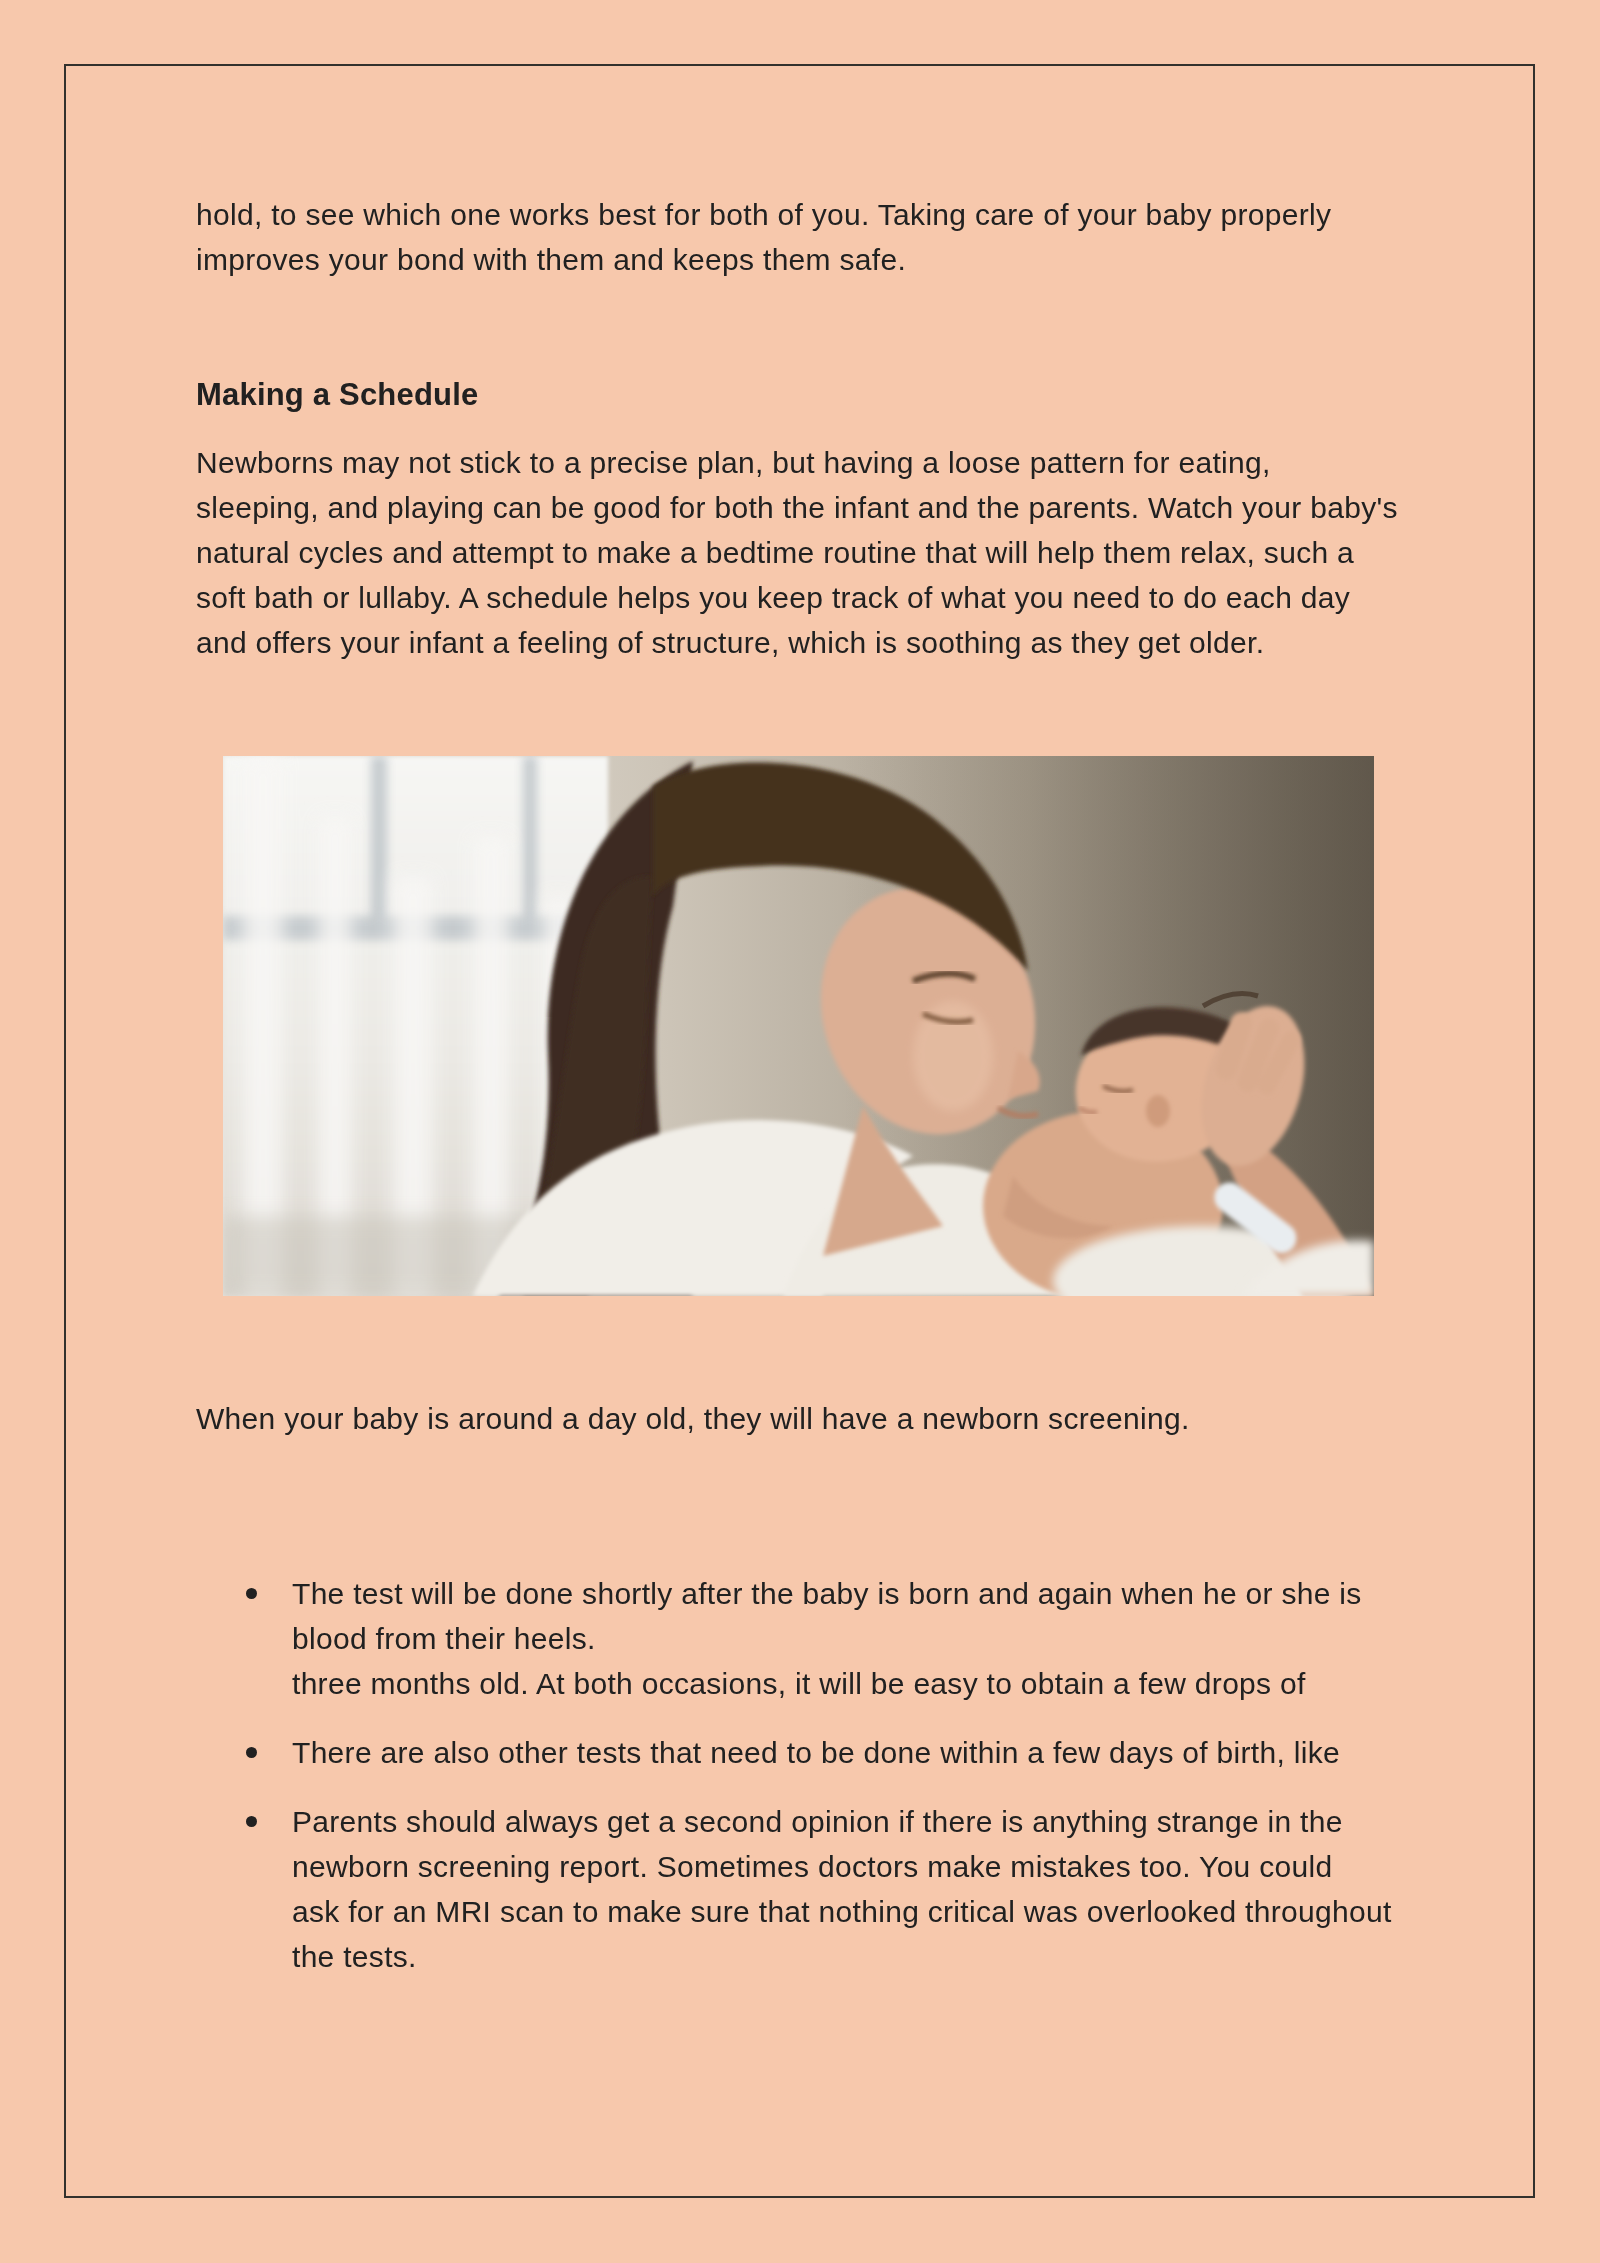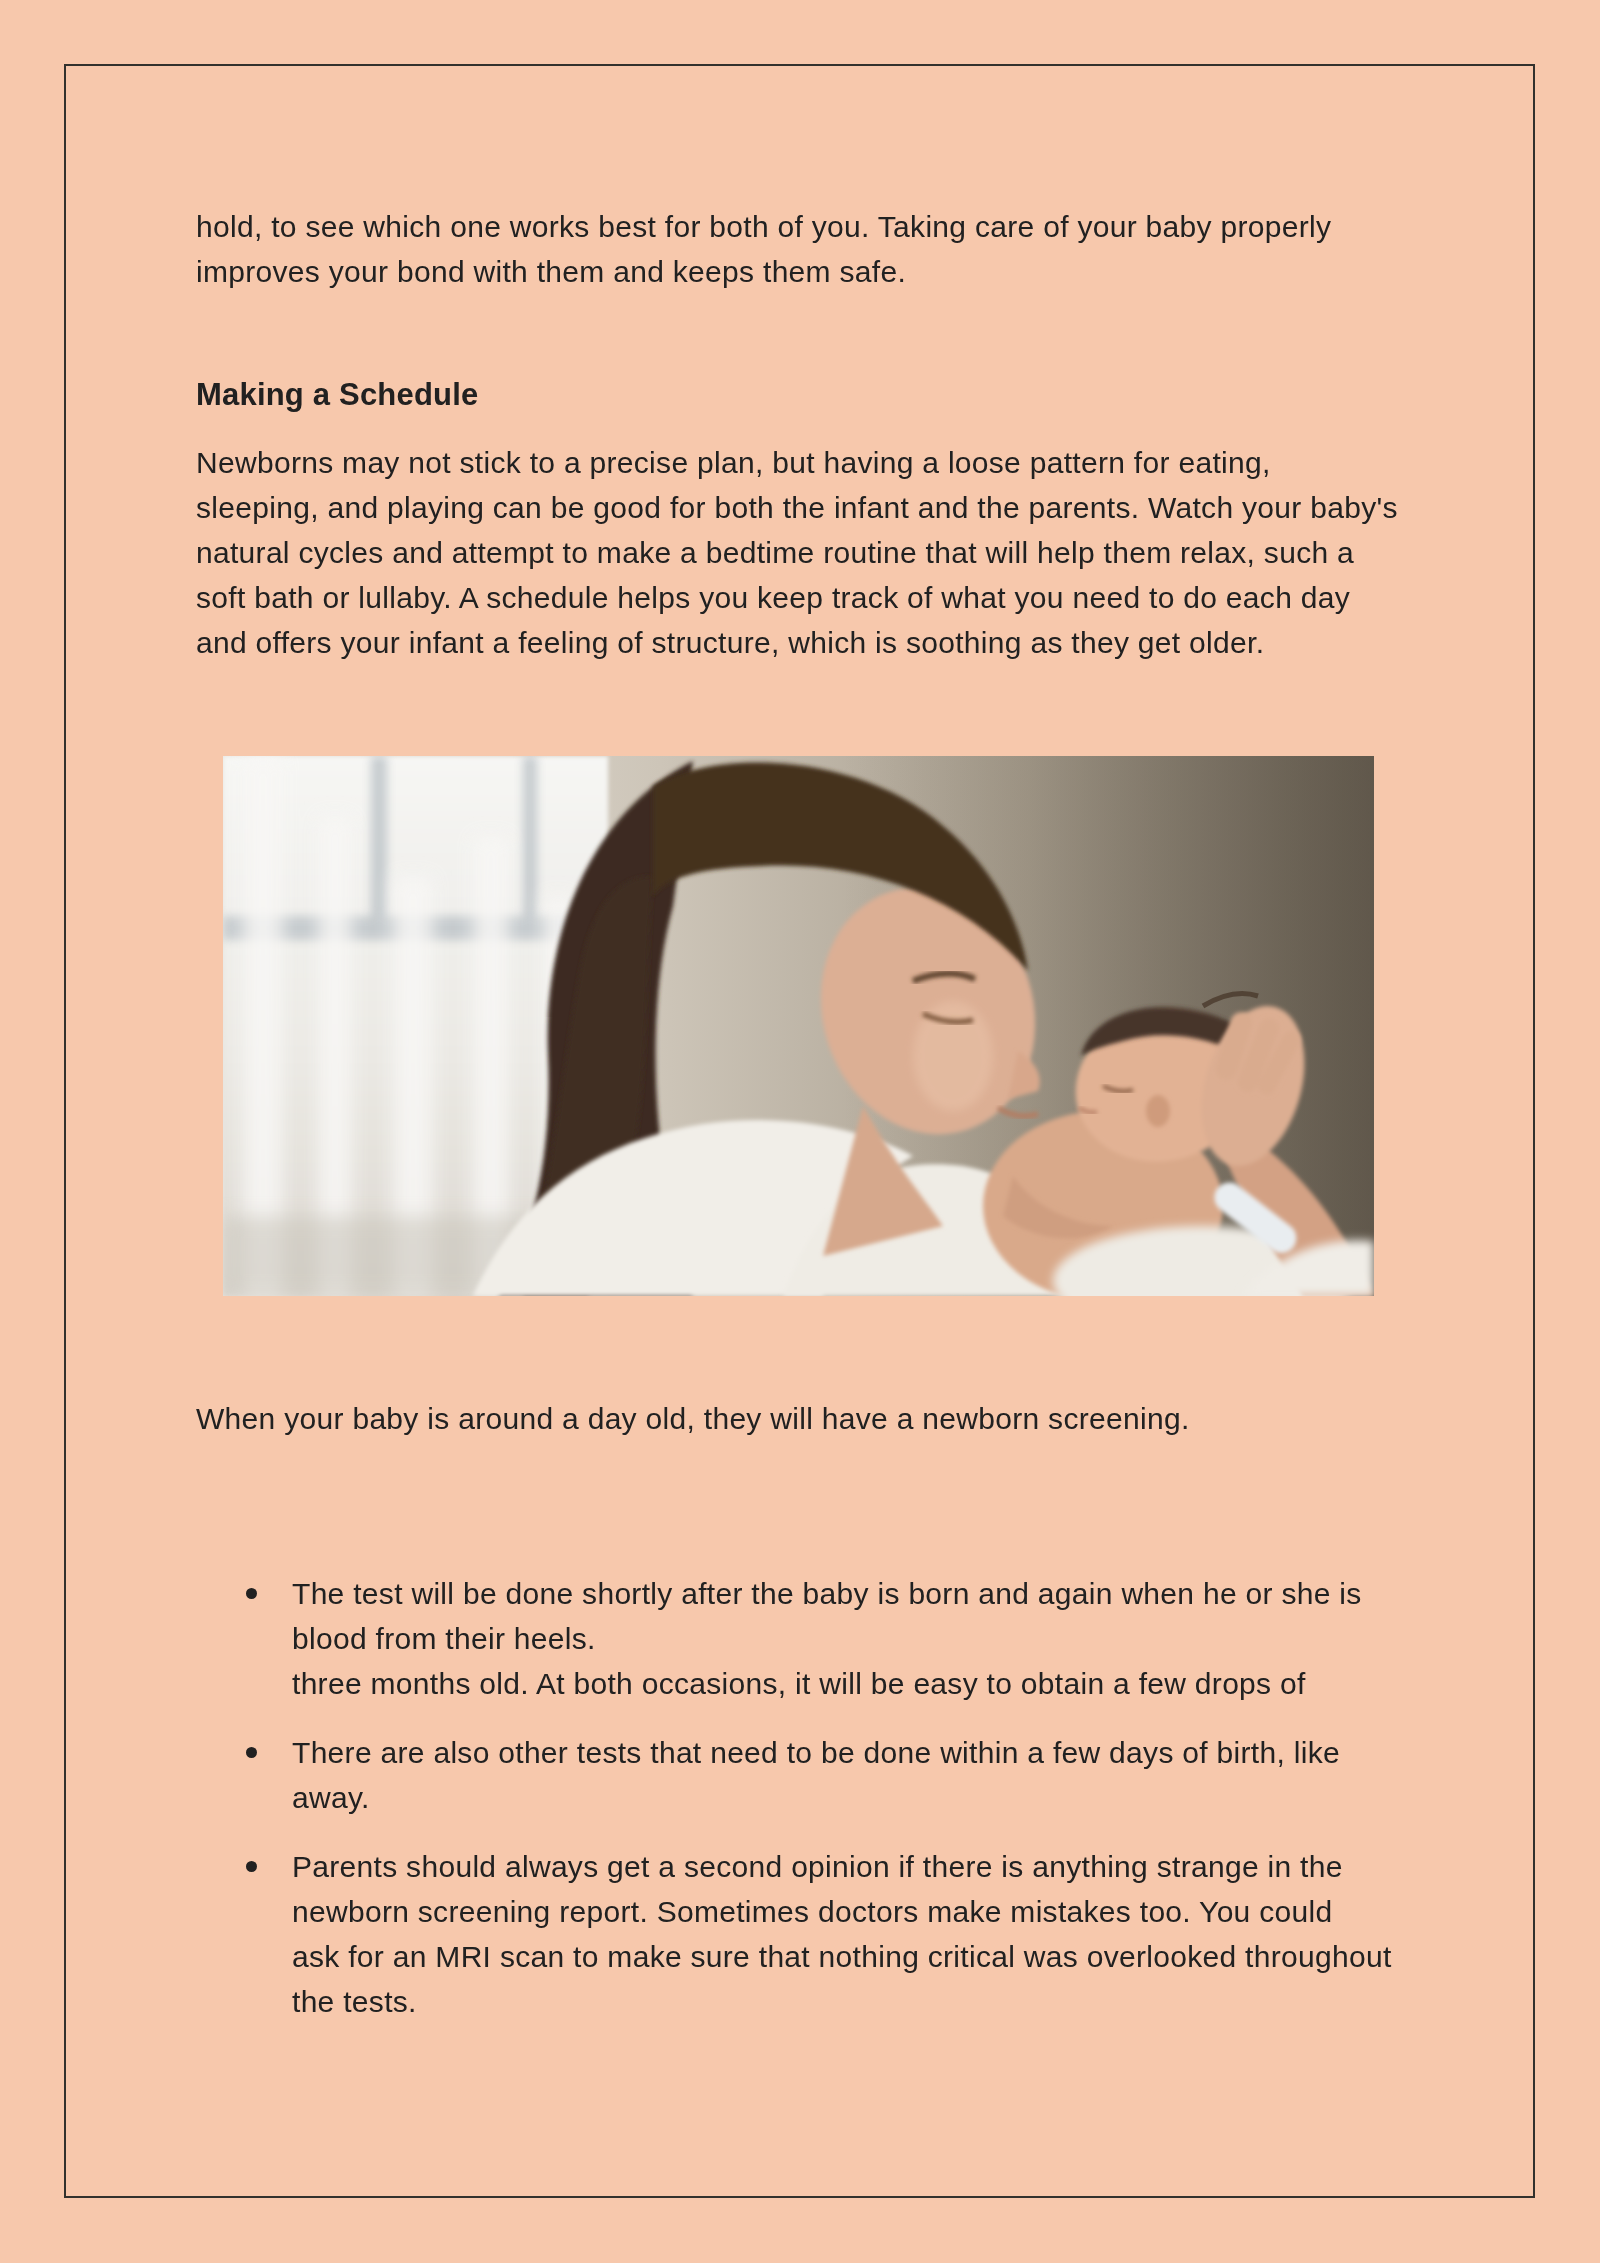--- a/index.html
+++ b/index.html
@@ -50,21 +50,21 @@
     border-radius: 50%;
   }
 </style>
 </head>
 <body>
 
 <div class="page">
 
   <div class="frame"></div>
 
-  <div class="para" style="top:204px">
+  <div class="para" style="top:192px">
     <div class="ln">hold, to see which one works best for both of you. Taking care of your baby properly</div>
     <div class="ln">improves your bond with them and keeps them safe.</div>
   </div>
 
   <div class="heading" style="top:372px">Making a Schedule</div>
 
   <div class="para" style="top:440px">
     <div class="ln">Newborns may not stick to a precise plan, but having a loose pattern for eating,</div>
     <div class="ln">sleeping, and playing can be good for both the infant and the parents. Watch your baby's</div>
     <div class="ln">natural cycles and attempt to make a bedtime routine that will help them relax, such a</div>
@@ -181,21 +181,20 @@
     <div class="bullet">
       <span class="dot"></span>
       <div class="ln">The test will be done shortly after the baby is born and again when he or she is</div>
       <div class="ln">blood from their heels.</div>
       <div class="ln">three months old. At both occasions, it will be easy to obtain a few drops of</div>
     </div>
 
     <div class="bullet">
       <span class="dot"></span>
       <div class="ln">There are also other tests that need to be done within a few days of birth, like</div>
-      <div class="ln">away.</div>
     </div>
 
     <div class="bullet">
       <span class="dot"></span>
       <div class="ln">Parents should always get a second opinion if there is anything strange in the</div>
       <div class="ln">newborn screening report. Sometimes doctors make mistakes too. You could</div>
       <div class="ln">ask for an MRI scan to make sure that nothing critical was overlooked throughout</div>
       <div class="ln">the tests.</div>
     </div>
 

